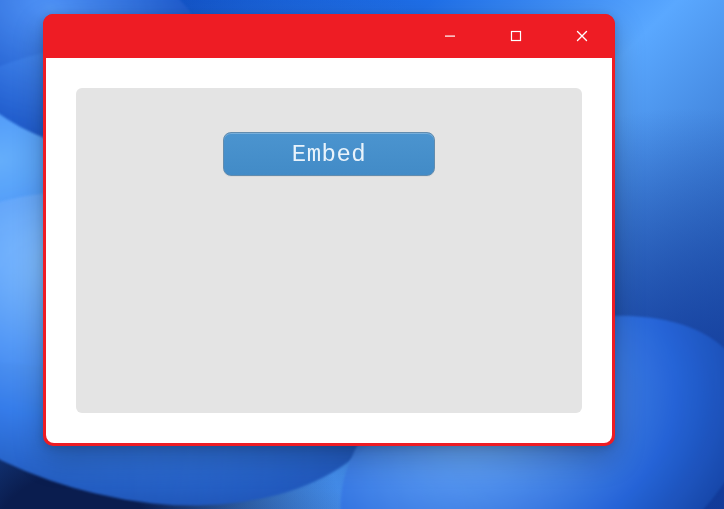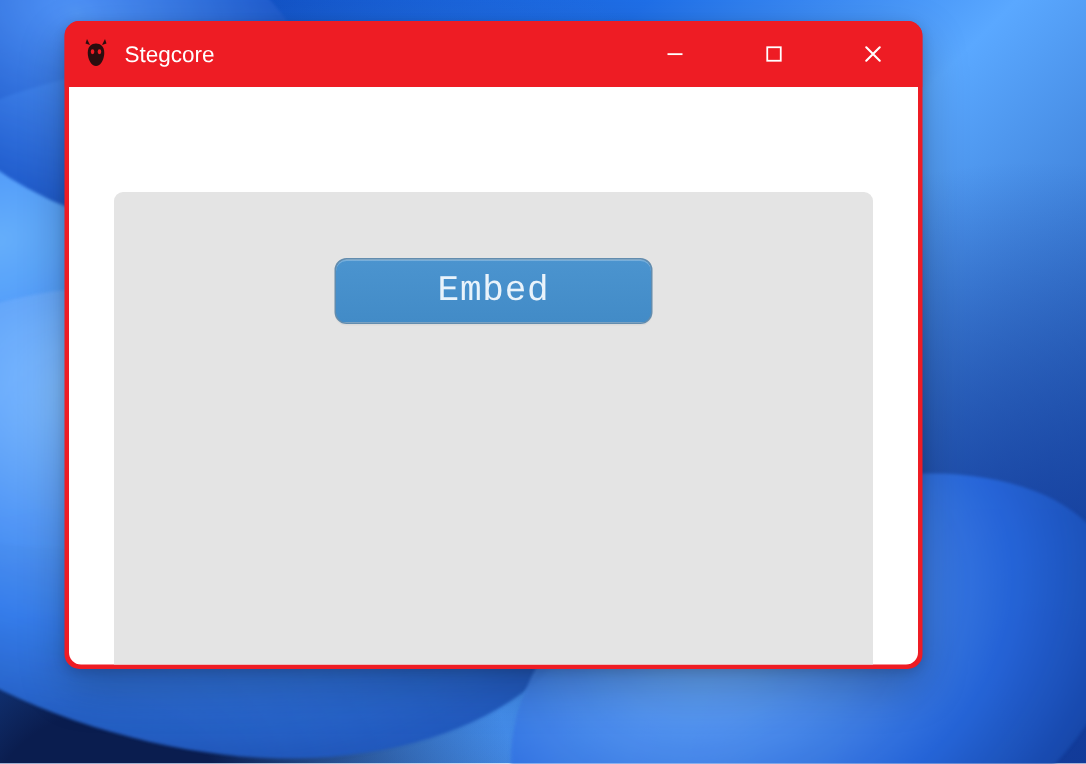--- a/index.html
+++ b/index.html
@@ -90,21 +90,20 @@
   }
 
   .content-panel {
     position: absolute;
     left: 30px;
     right: 30px;
     top: 30px;
     height: 325px;
     background: #e4e4e4;
     border-radius: 6px;
-    margin-top: 40px;
   }
 
   .big-btn {
     position: absolute;
     left: 50%;
     transform: translateX(-50%);
     width: 210px;
     height: 42px;
     border-radius: 8px;
     background: linear-gradient(#4b94cf, #428bc7);
@@ -127,37 +126,20 @@
 
 <div class="desktop">
   <div class="petal p1"></div>
   <div class="petal p2"></div>
   <div class="petal p3"></div>
   <div class="petal p4"></div>
 
   <div class="window">
 
     <div class="titlebar">
-      <div class="title-left">
-        <span class="app-icon">
-
-          <svg width="18" height="20" viewBox="0 0 18 20">
-            <g fill="#2b0d0f">
-              <path d="M9 3 C6 3 3.5 5 3.5 9 C3.5 14 6 18 9 18 C12 18 14.5 14 14.5 9 C14.5 5 12 3 9 3 Z"></path>
-              <path d="M3 0 L5 4 L2 3 Z"></path>
-              <path d="M15 0 L13 4 L16 3 Z"></path>
-            </g>
-            <g fill="#ee1c24">
-              <ellipse cx="6.7" cy="8.5" rx="1.2" ry="1.6"></ellipse>
-              <ellipse cx="11.3" cy="8.5" rx="1.2" ry="1.6"></ellipse>
-            </g>
-          </svg>
-        </span>
-        <span class="app-title">Stegcore</span>
-      </div>
       <div class="title-spacer"></div>
       <div class="title-controls">
         <div class="tc-btn">
           <svg width="12" height="12" viewBox="0 0 12 12">
             <rect x="1" y="5.5" width="10" height="1.2" fill="#fff"></rect>
           </svg>
         </div>
         <div class="tc-btn">
           <svg width="12" height="12" viewBox="0 0 12 12">
             <rect x="1.5" y="1.5" width="9" height="9" fill="none" stroke="#fff" stroke-width="1.2"></rect>

